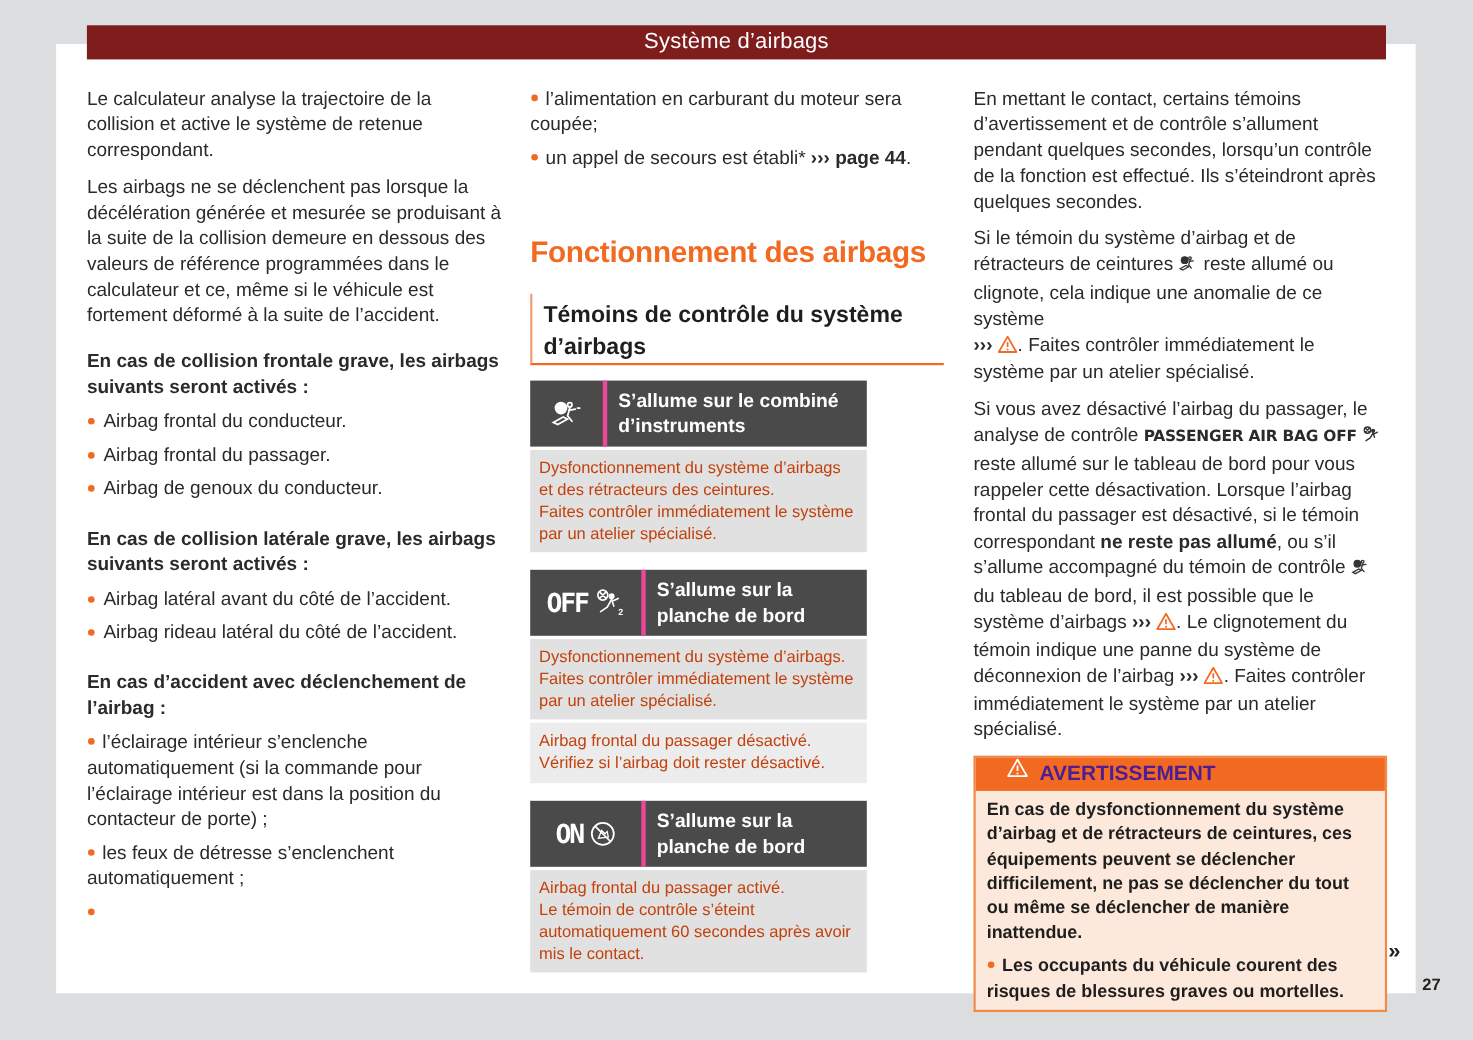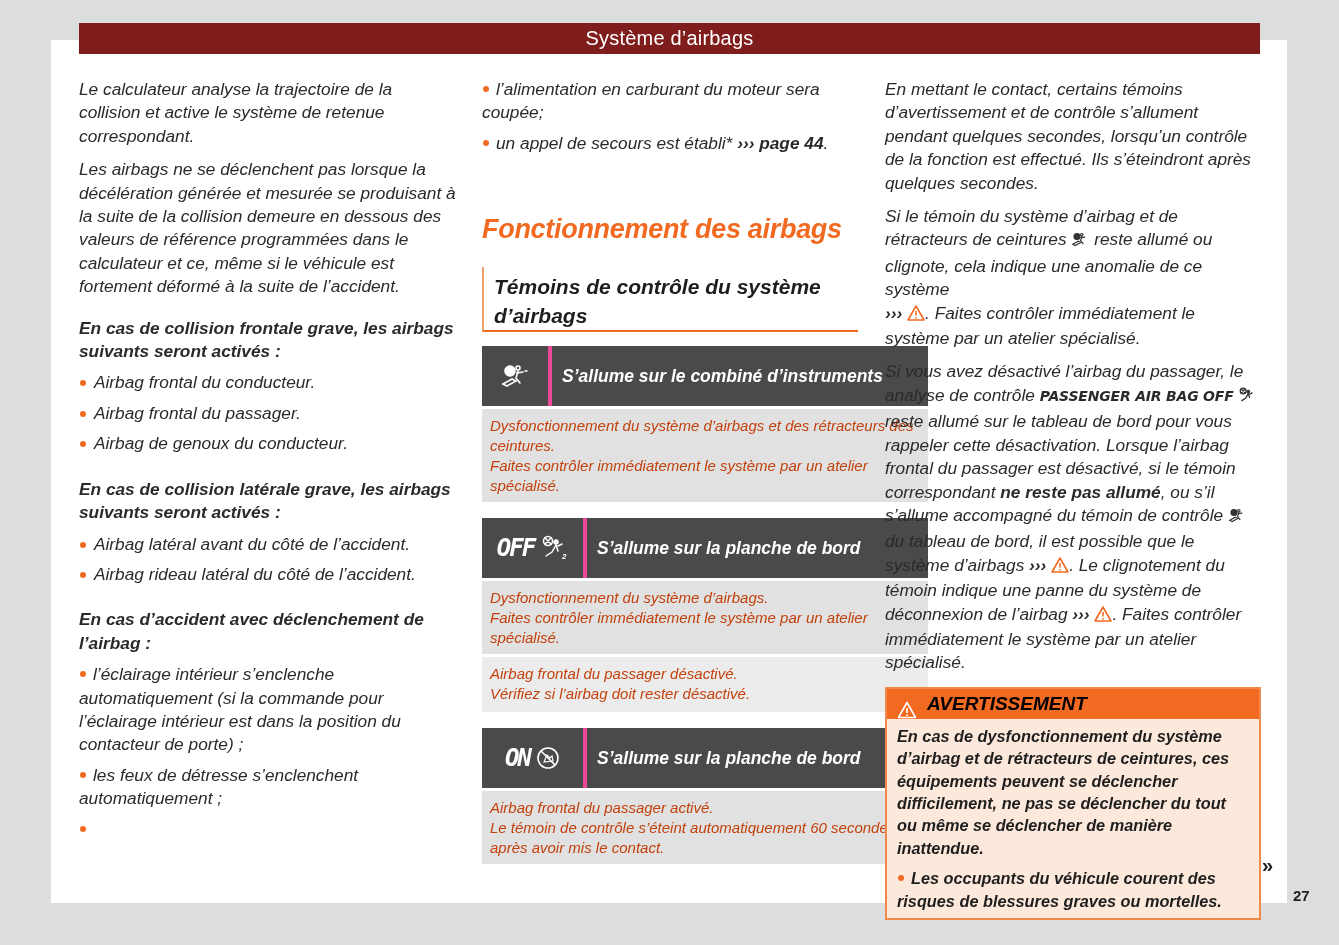--- a/index.html
+++ b/index.html
@@ -1,40 +1,40 @@
 <!DOCTYPE html>
 <html><head>
 <meta charset="utf-8">
 <style>
   html, body { margin:0; padding:0; }
   body { width:1339px; height:945px; background:#dcdddf; position:relative; overflow:hidden;
          font-family:"Liberation Sans", "DejaVu Sans", sans-serif; color:#2a2a2a; }
   .page { position:absolute; left:51px; top:40px; width:1236px; height:863px; background:#ffffff; }
   .header-bar { position:absolute; left:79px; top:23px; width:1181px; height:31px; background:#7f1d1d;
                 color:#fff; font-size:20px; text-align:center; line-height:31px; letter-spacing:0.2px; }
-  .col { position:absolute; top:78px;font-style:italic; }
+  .col { position:absolute; top:78px; }
   .col1 { left:79px; width:378px; }
   .col2 { left:482px; width:376px; }
   .col3 { left:885px; width:376px; }
   p { margin:0 0 10px 0; font-size:17.3px; line-height:23.4px; }
   .bold-head { font-weight:bold; margin-top:18px; margin-bottom:8px; }
   .bullet { position:relative; padding-left:15px; margin-bottom:7px; font-size:17.3px; line-height:23.4px; }
   .bullet::before { content:""; position:absolute; left:1px; top:9px; width:6px; height:6px; border-radius:50%; background:#f26a21; }
   .dot { display:inline-block; width:6px; height:6px; border-radius:50%; background:#f26a21; margin:0 7px 3px 1px; vertical-align:middle; }
   .arrow-ref { font-weight:bold; }
   .h2 { color:#f26a21; font-weight:bold; font-size:27px; line-height:32px; margin:58px 0 22px 0; letter-spacing:-0.3px; }
   .h3 { border-left:2px solid #f0a070; border-bottom:2px solid #f26a21; padding:5px 0 0 10px; font-weight:bold; font-size:21px; line-height:29px; color:#1e1e1e; margin-bottom:14px; }
-  .tbl { width:446px; margin-bottom:8px; }
+  .tbl { width:306px; margin-bottom:8px; }
   .tbl-head { display:flex; background:#4a4a4a; color:#fff; min-height:60px; }
   .tbl-icon { flex:0 0 auto; display:flex; align-items:center; justify-content:center; border-right:4px solid #ec4899; }
   .tbl-title { padding:6px 10px; font-weight:bold; font-size:17.5px; line-height:23px; display:flex; align-items:center; }
   .tbl-row { background:#e1e1e1; padding:7px 8px 6px 8px; margin-top:3px; font-size:15px; line-height:20px; color:#c2410c; }
   .tbl-row.light { background:#ececec; }
   .warn-box { border:2px solid #f08a4b; background:#fde9dc; margin-top:12px; width:372px; }
-  .warn-head { background:#f26a21; color:#000000; font-weight:bold; font-size:19px; line-height:30px; padding:0 10px; display:flex; align-items:flex-end; }
+  .warn-head { background:#f26a21; color:#4c1d95; font-weight:bold; font-size:19px; line-height:30px; padding:0 28px; display:flex; align-items:flex-start; }
   .warn-body { padding:6px 10px 6px 10px; font-weight:bold; font-size:16.3px; line-height:22.4px; color:#1e1e1e; }
   .pass-off { font-weight:bold; font-family:"DejaVu Sans", sans-serif; font-size:14px; letter-spacing:-0.2px; }
   .next-arrow { position:absolute; left:1262px; top:854px; font-weight:bold; font-size:20px; color:#222; }
   .page-num { position:absolute; left:1293px; top:887px; font-weight:bold; font-size:15px; color:#222; }
   .tri { display:inline-block; vertical-align:-2px; }
   .inline-icon { display:inline-block; vertical-align:-3px; }
 </style>
 </head>
 <body>
 

